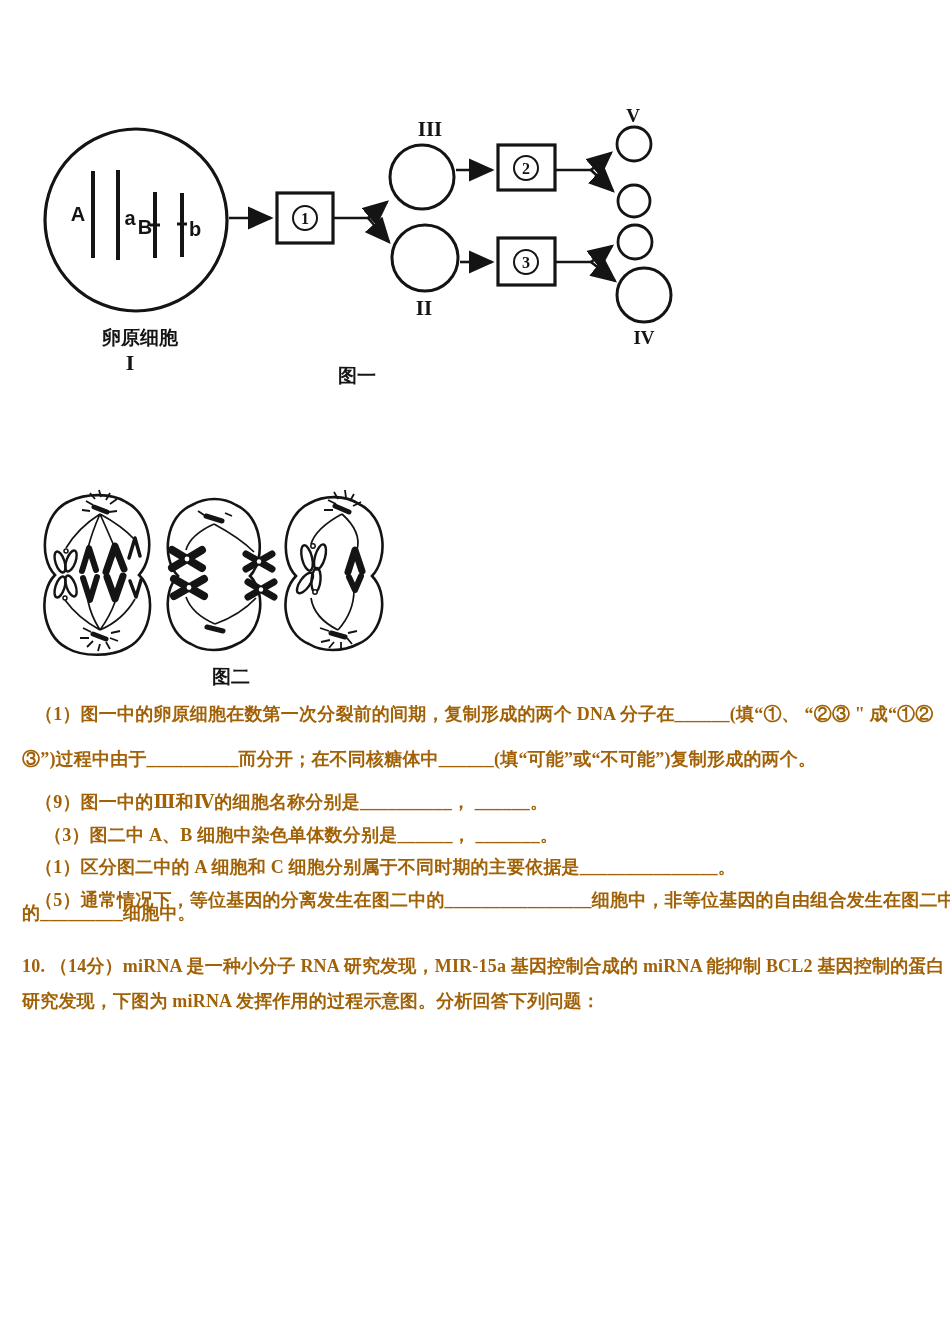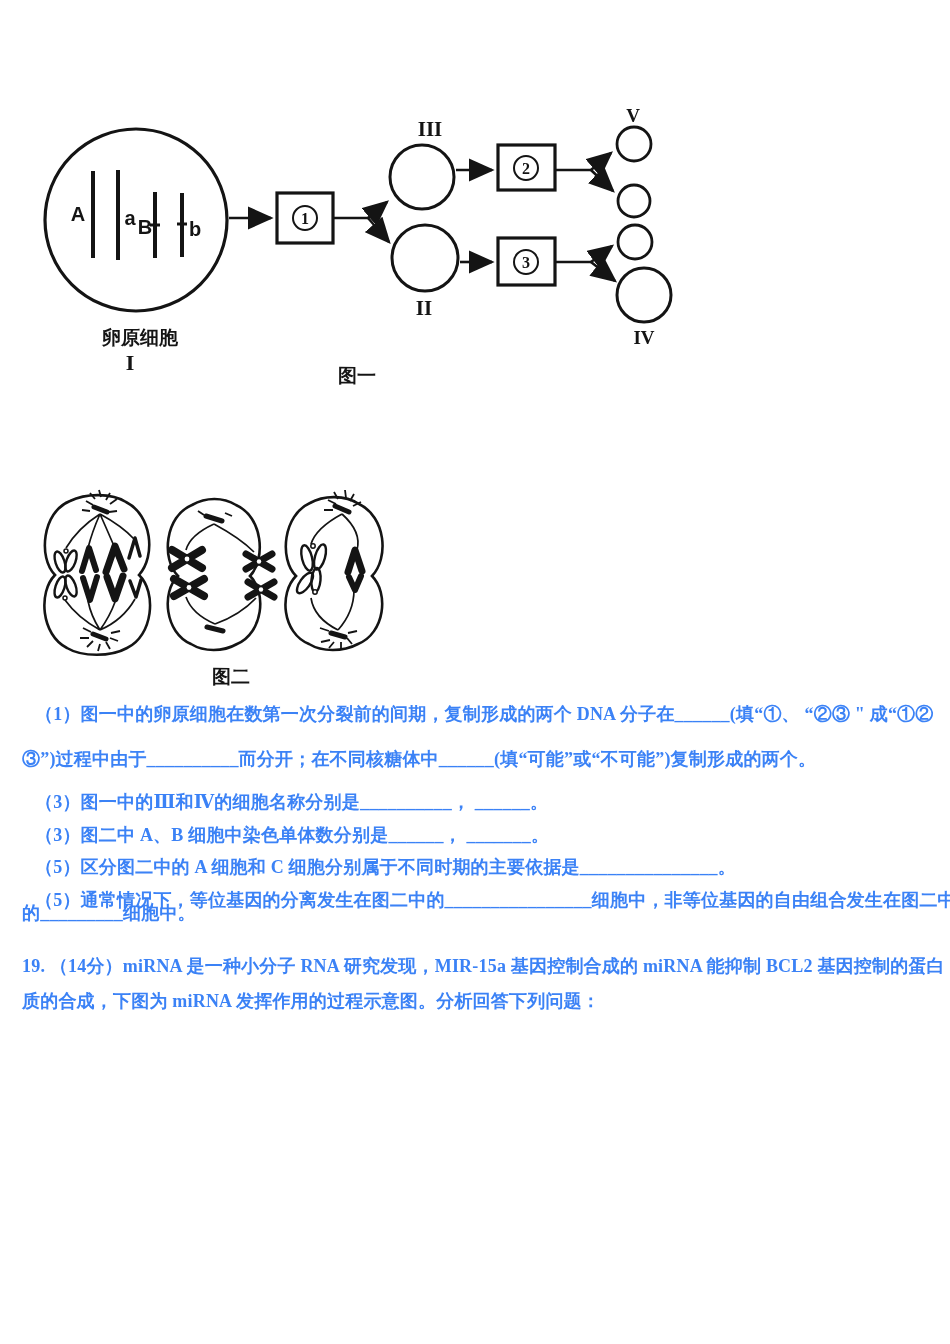--- a/index.html
+++ b/index.html
@@ -3,21 +3,21 @@
 <meta charset="utf-8">
 <style>
   html,body{margin:0;padding:0;}
   body{
     width:950px;height:1344px;background:#ffffff;position:relative;
     font-family:"Liberation Serif","DejaVu Serif",serif;color:#111;
   }
   .fig{position:absolute;}
   .qline{
     position:absolute;white-space:nowrap;font-size:18px;font-weight:bold;
-    color:#3b82f6;letter-spacing:0.2px;
+    color:#a16207;letter-spacing:0.2px;
   }
   .ink{stroke:#141414;fill:none;}
   .lbl{fill:#141414;font-weight:bold;text-anchor:middle;}
   .lbl-sans{font-family:"Liberation Sans","DejaVu Sans",sans-serif;}
   .lbl-serif{font-family:"Liberation Serif","DejaVu Serif",serif;}
 </style>
 </head>
 <body>
 
 <svg class="fig" style="left:0;top:90px" width="720" height="305" viewBox="0 0 720 305">
@@ -180,19 +180,19 @@
     <path class="ink" stroke-width="1.7" d="M318 150 Q294 138 291 118 M318 150 Q334 132 334 110"></path>
     <line x1="311" y1="153" x2="325" y2="157" class="ink" stroke-width="5" stroke-linecap="round"></line>
     <path class="ink" stroke-width="1.8" d="M300 148 l9 3 M301 162 l9 -2 M309 168 l5 -6 M321 169 l0 -7 M332 164 l-5 -6 M337 151 l-9 2"></path>
   </g>
 
   <text x="211" y="203" class="lbl lbl-serif" font-size="19">图二</text>
 </svg>
 
 <div class="qline" style="left:35px;top:702px">（1）图一中的卵原细胞在数第一次分裂前的间期，复制形成的两个 DNA 分子在______(填“①、 “②③ " 成“①②</div>
 <div class="qline" style="left:22px;top:747px">③”)过程中由于__________而分开；在不同核糖体中______(填“可能”或“不可能”)复制形成的两个。</div>
-<div class="qline" style="left:35px;top:790px">（3）图一中的Ⅲ和Ⅳ的细胞名称分别是__________， ______。</div>
-<div class="qline" style="left:35px;top:823px">（3）图二中 A、B 细胞中染色单体数分别是______， _______。</div>
-<div class="qline" style="left:35px;top:855px">（5）区分图二中的 A 细胞和 C 细胞分别属于不同时期的主要依据是_______________。</div>
+<div class="qline" style="left:35px;top:790px">（9）图一中的Ⅲ和Ⅳ的细胞名称分别是__________， ______。</div>
+<div class="qline" style="left:44px;top:823px">（3）图二中 A、B 细胞中染色单体数分别是______， _______。</div>
+<div class="qline" style="left:35px;top:855px">（1）区分图二中的 A 细胞和 C 细胞分别属于不同时期的主要依据是_______________。</div>
 <div class="qline" style="left:35px;top:888px">（5）通常情况下，等位基因的分离发生在图二中的________________细胞中，非等位基因的自由组合发生在图二中</div>
 <div class="qline" style="left:22px;top:901px">的_________细胞中。</div>
-<div class="qline" style="left:22px;top:954px">19. （14分）miRNA 是一种小分子 RNA 研究发现，MIR-15a 基因控制合成的 miRNA 能抑制 BCL2 基因控制的蛋白</div>
-<div class="qline" style="left:22px;top:989px">质的合成，下图为 miRNA 发挥作用的过程示意图。分析回答下列问题：</div>
+<div class="qline" style="left:22px;top:954px">10. （14分）miRNA 是一种小分子 RNA 研究发现，MIR-15a 基因控制合成的 miRNA 能抑制 BCL2 基因控制的蛋白</div>
+<div class="qline" style="left:22px;top:989px">研究发现，下图为 miRNA 发挥作用的过程示意图。分析回答下列问题：</div>
 
 </body></html>

